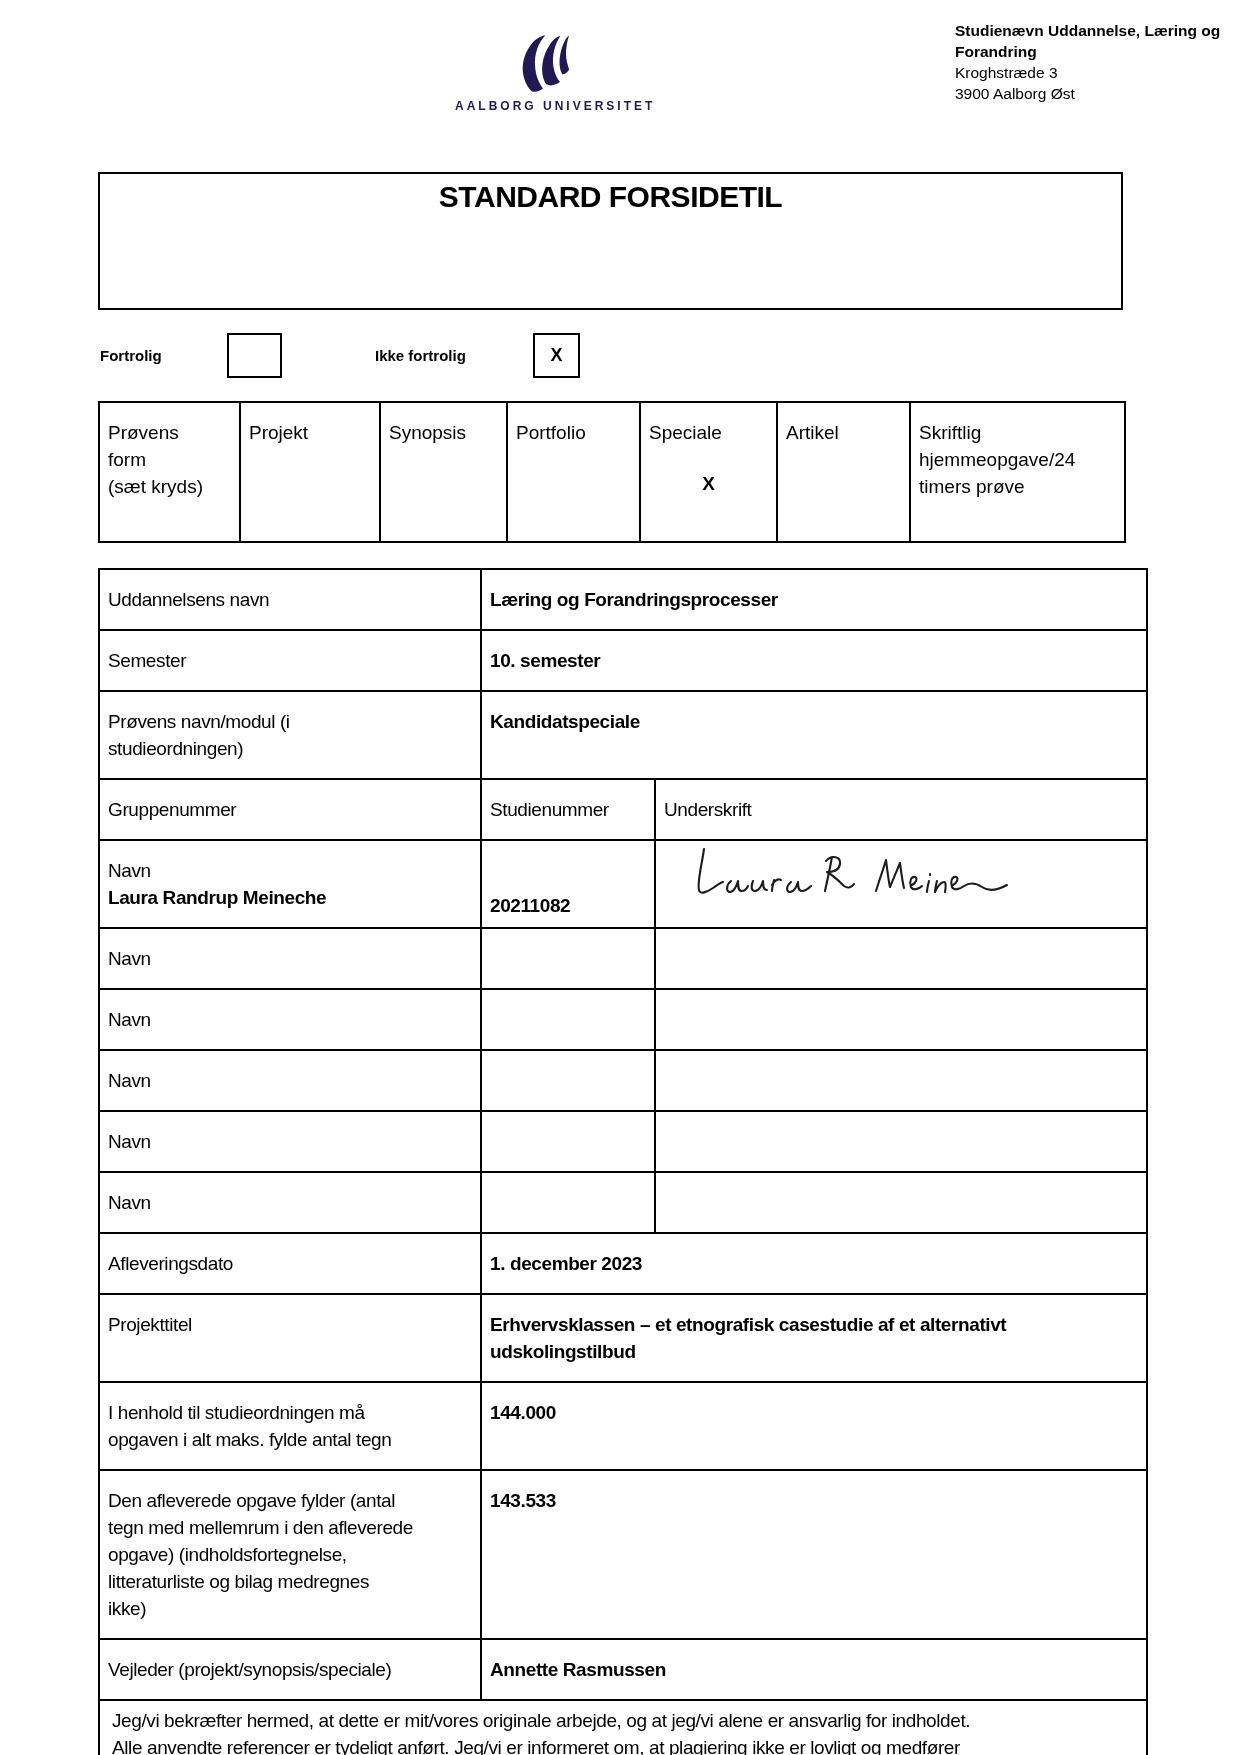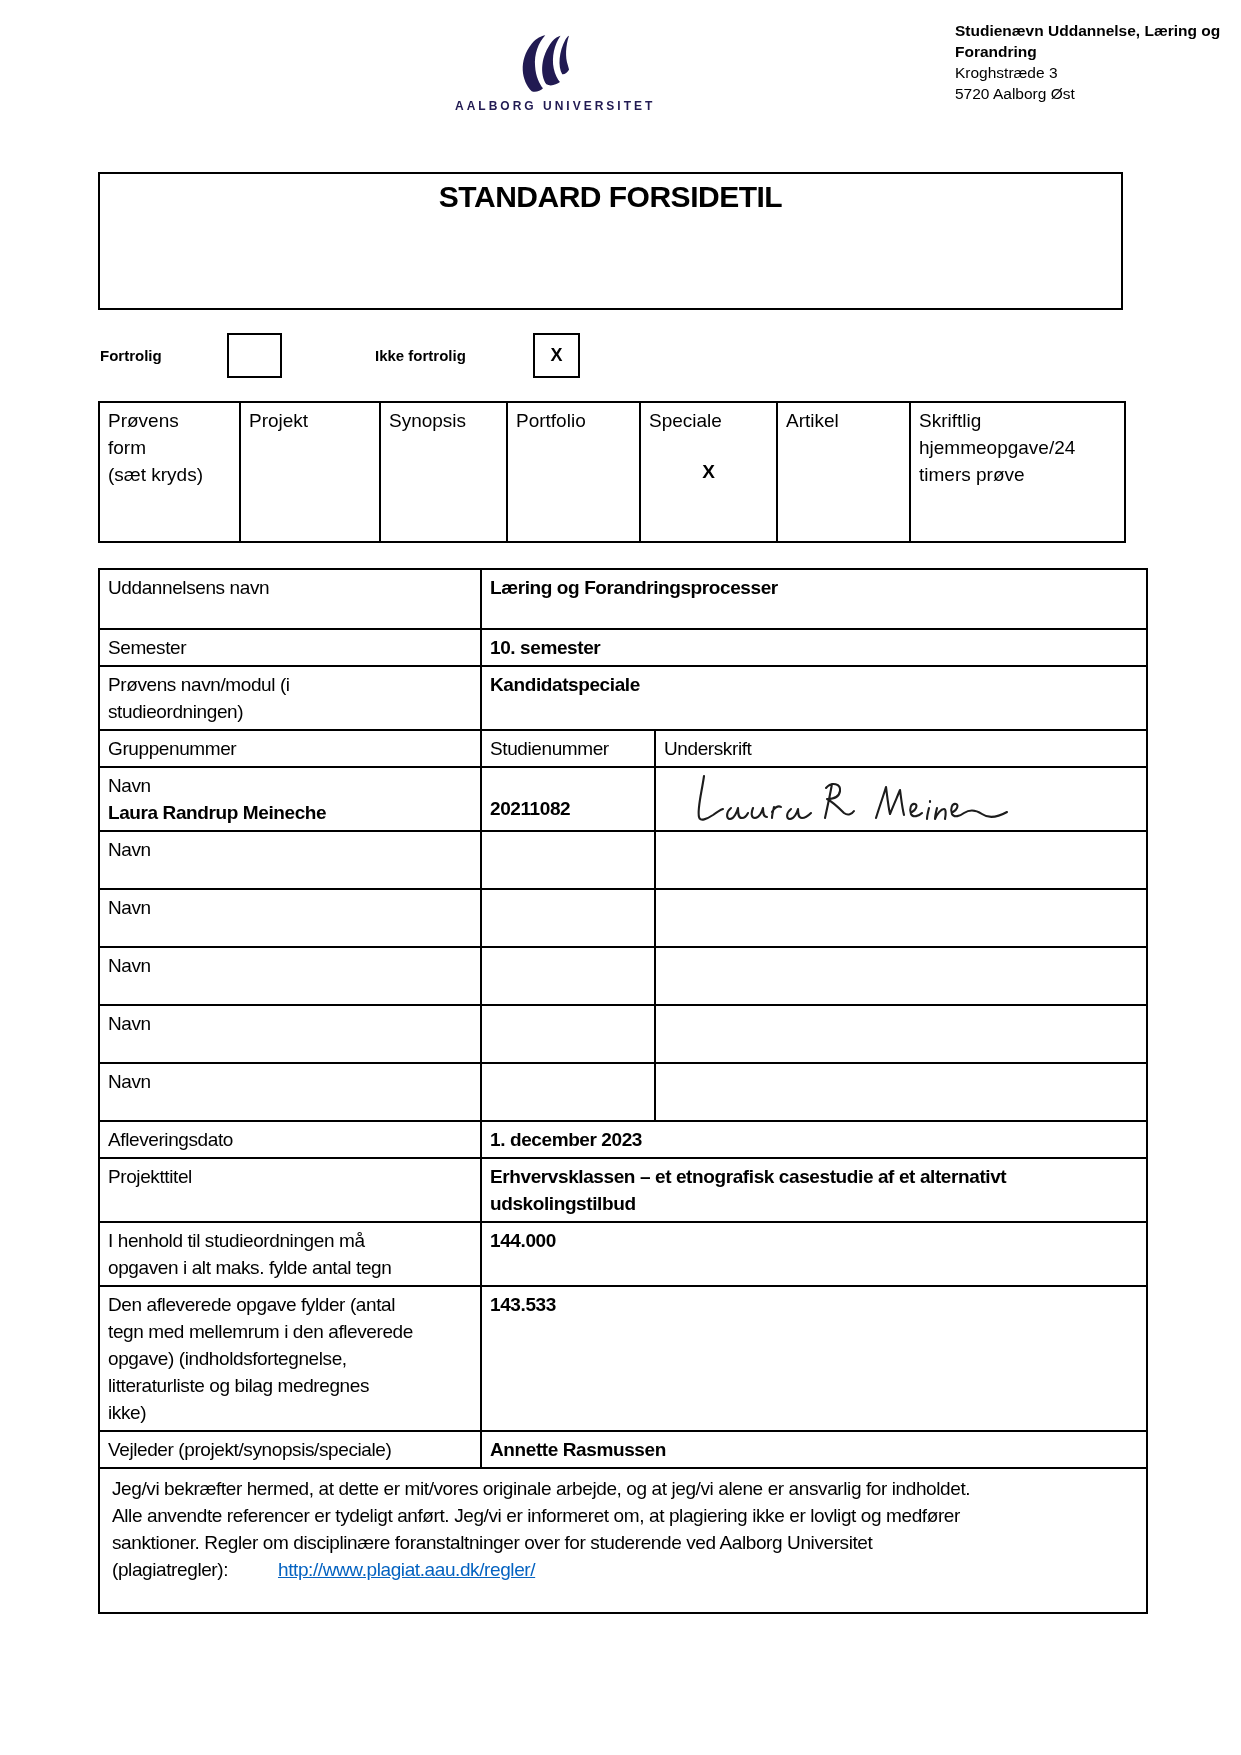--- a/index.html
+++ b/index.html
@@ -23,21 +23,21 @@
     text-align: center;
   }
   .title-line { font-size: 30px; font-weight: bold; line-height: 46px; letter-spacing: -0.5px; }
 
   
   .conf-label { position: absolute; top: 333px; height: 45px; line-height: 45px; font-weight: bold; font-size: 15px; }
   .conf-box { position: absolute; top: 333px; height: 45px; border: 2px solid #000; text-align: center; line-height: 41px; font-weight: bold; font-size: 18px; }
 
   
   table { border-collapse: collapse; table-layout: fixed; }
-  td { border: 2px solid #000; vertical-align: top; padding: 4px 8px; font-size: 19px; }
+  td { border: 2px solid #000; vertical-align: top; padding: 16px 8px; font-size: 19px; }
 
   .exam-table { position: absolute; left: 98px; top: 401px; width: 1026px; height: 140px; }
   .exam-table td { line-height: 27px; }
   .pre { white-space: pre-line; }
   .exam-check { text-align: center; font-weight: bold; margin-top: 24px; font-size: 19px; }
 
   .details-table { position: absolute; left: 98px; top: 568px; width: 1048px; letter-spacing: -0.4px; }
   .details-table td { line-height: 27px; }
   .val { font-weight: bold; }
   .num-cell { vertical-align: bottom; padding-bottom: 8px; font-weight: bold; }
@@ -58,21 +58,21 @@
       <path d="M80,70 C72,56 74,30 86,8 C89,4 91,2 92,2 C86,20 85,40 90,54 C91,58 92,60 92,62 C89,67 84,71 80,70 Z"></path>
     </g>
   </svg>
   <div class="wordmark">AALBORG UNIVERSITET</div>
 </div>
 
 <div class="address">
   <div class="b">Studienævn Uddannelse, Læring og</div>
   <div class="b">Forandring</div>
   <div>Kroghstræde 3</div>
-  <div>5720 Aalborg Øst</div>
+  <div>3900 Aalborg Øst</div>
 </div>
 
 <div class="title-box">
   <div class="title-line">STANDARD FORSIDE</div>
   <div class="title-line">TIL</div>
 </div>
 
 <div class="conf-label" style="left:100px;">Fortrolig</div>
 <div class="conf-box" style="left:227px; width:55px;"></div>
 <div class="conf-label" style="left:375px;">Ikke fortrolig</div>

